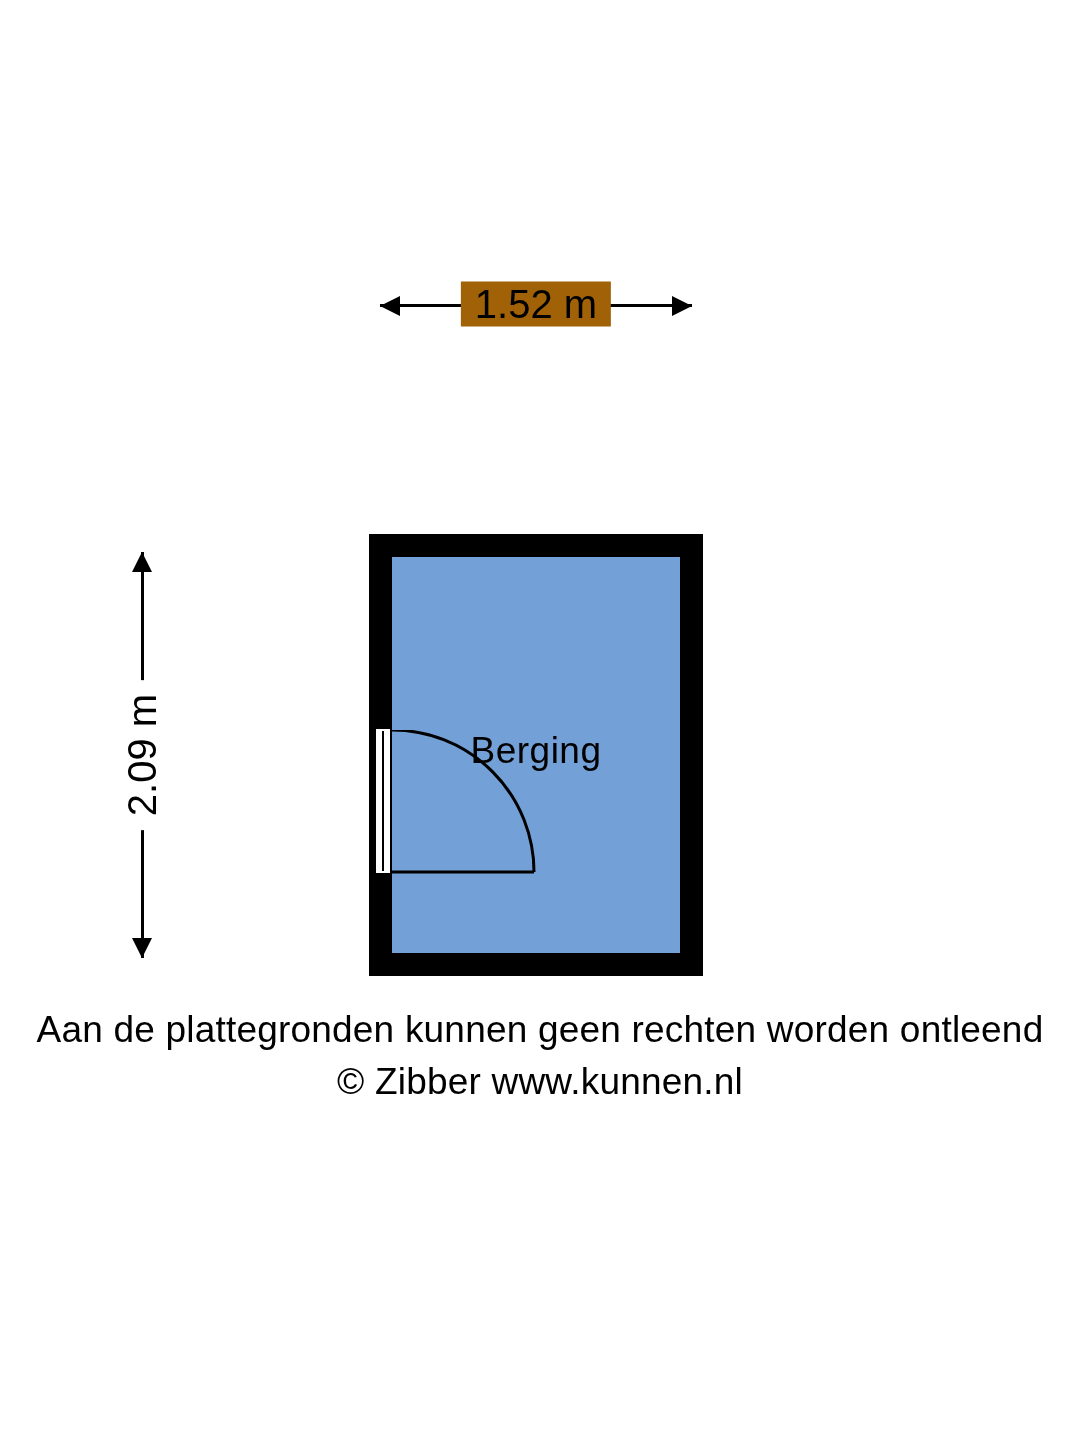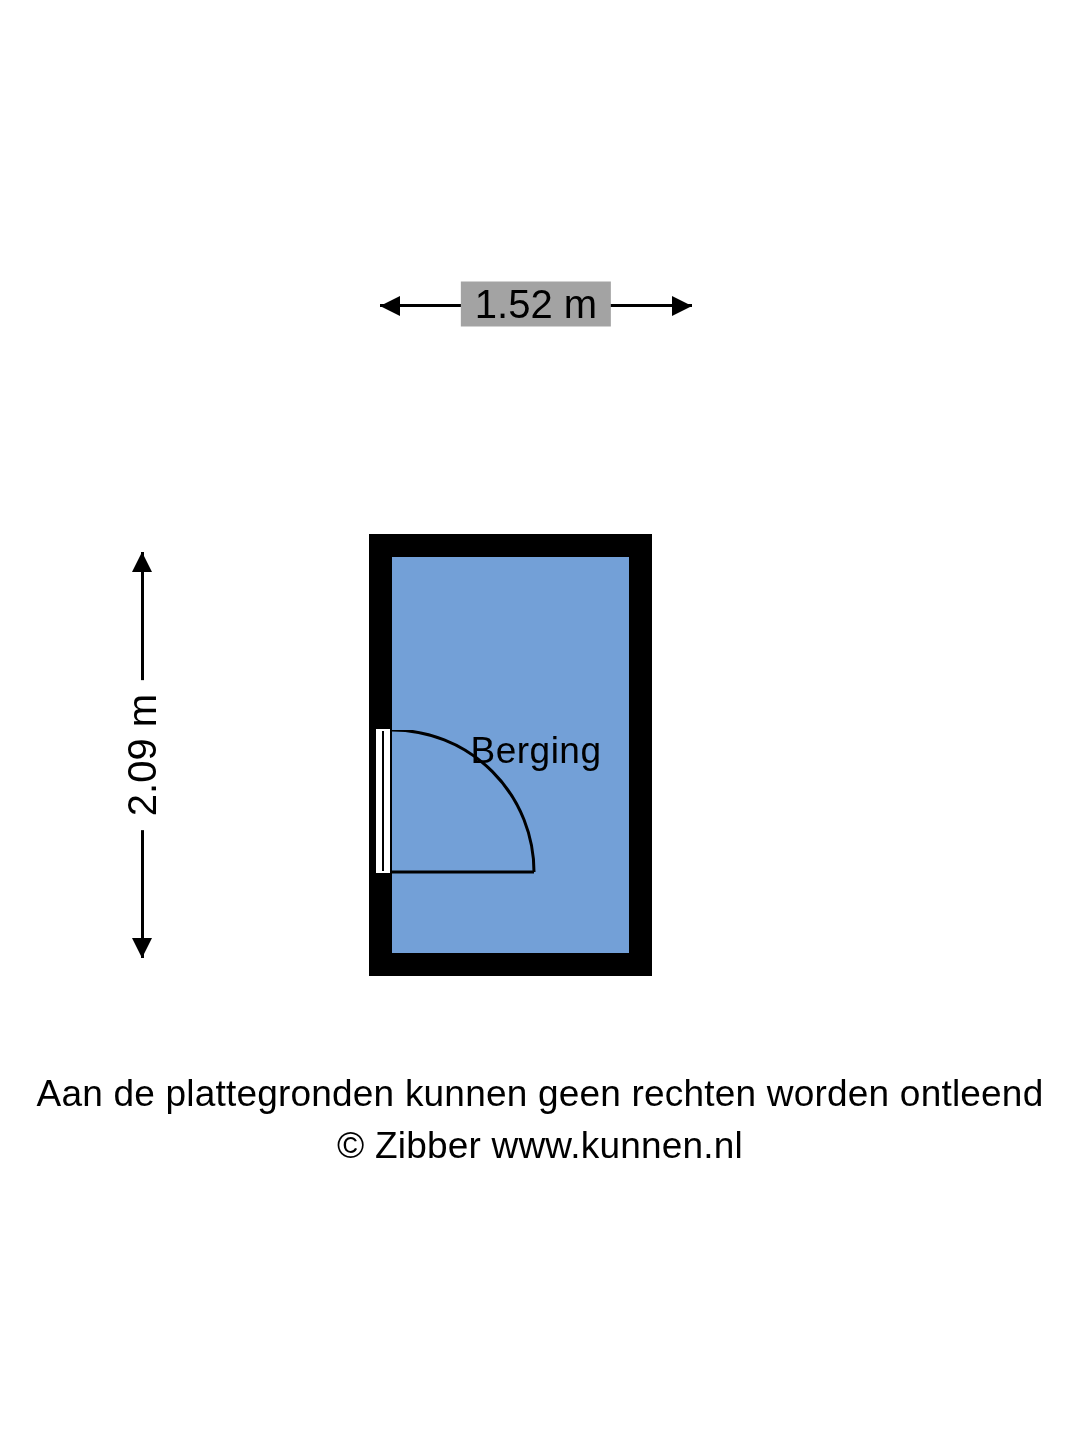--- a/index.html
+++ b/index.html
@@ -50,21 +50,21 @@
     height: 0;
     border-top: 10px solid transparent;
     border-bottom: 10px solid transparent;
     border-left: 20px solid #000000;
   }
   #width-dimension .label-wrap {
     position: absolute;
     left: 50%;
     top: 32px;
     transform: translate(-50%, -50%);
-    background: #a3a3a3;
+    background: #a16207;
     padding: 0 14px;
     font-size: 40px;
     white-space: nowrap;
   }
 
   
   #height-dimension {
     position: absolute;
     left: 108px;
     top: 552px;
@@ -108,21 +108,21 @@
     padding: 8px 14px;
     font-size: 40px;
     white-space: nowrap;
   }
 
   
   #floorplan {
     position: absolute;
     left: 369px;
     top: 534px;
-    width: 283px;
+    width: 334px;
     height: 442px;
   }
   #room-outer {
     position: absolute;
     inset: 0;
     background: #000000;
   }
   #room-inner {
     position: absolute;
     left: 23px;
@@ -166,21 +166,21 @@
     top: 196px;
     width: 142px;
     height: 142px;
     overflow: visible;
   }
 
   
   #footer {
     position: absolute;
     left: 0;
-    top: 1068px;
+    top: 1004px;
     width: 1080px;
     text-align: center;
   }
   #footer .line1 {
     font-size: 37px;
     line-height: 52px;
     letter-spacing: 0.2px;
   }
   #footer .line2 {
     font-size: 37px;

